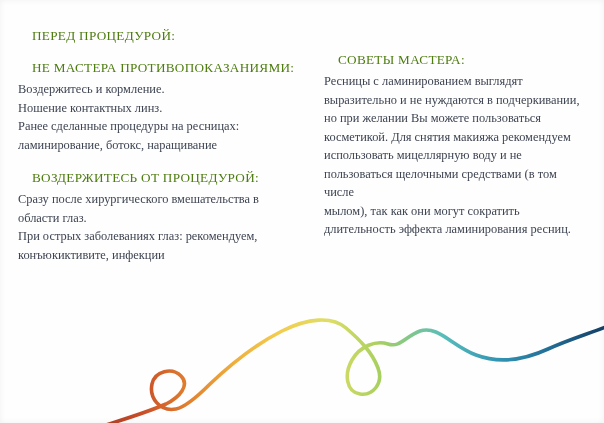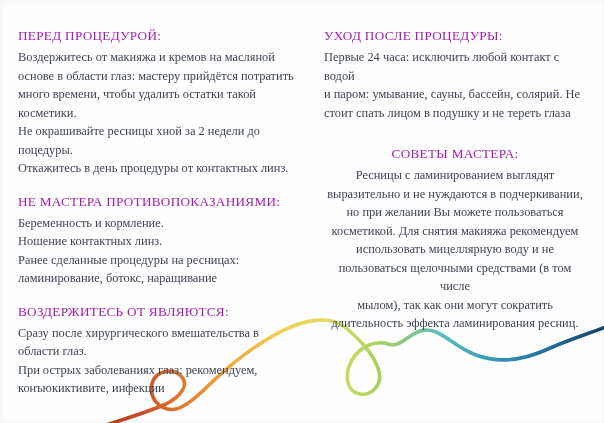--- a/index.html
+++ b/index.html
@@ -19,27 +19,27 @@
     position: relative;
     display: flex;
     padding: 28px 18px 0 18px;
     gap: 14px;
     z-index: 2;
   }
   .col { box-sizing: border-box; }
   .col-left  { width: 292px; }
   .col-right { width: 262px; }
   .section { margin: 0 0 16px 0; }
-  .section.gap-lg { margin-top: 24px; text-align: center; }
+  .section.gap-lg { margin-top: 24px; }
   .section h2 {
-    margin: 0 0 4px 0;
+    margin: 0 0 4px 14px;
     font-size: 13.2px;
     font-weight: normal;
     letter-spacing: 0.3px;
-    color: #a21caf;
+    color: #4d7c0f;
     line-height: 16px;
   }
   .section p {
     margin: 0;
     font-size: 12.4px;
     color: #3e4452;
     line-height: 18.5px;
     white-space: pre-line;
   }
   .squiggle-wrap {
@@ -52,51 +52,38 @@
 </head>
 <body>
 
 <div class="page">
 
   <div class="columns">
 
     <div class="col col-left">
       <div class="section">
         <h2>ПЕРЕД ПРОЦЕДУРОЙ:</h2>
-        <p>Воздержитесь от макияжа и кремов на масляной
-основе в области глаз: мастеру прийдётся потратить
-много времени, чтобы удалить остатки такой
-косметики.
-Не окрашивайте ресницы хной за 2 недели до
-поцедуры.
-Откажитесь в день процедуры от контактных линз.</p>
       </div>
       <div class="section">
         <h2>НЕ МАСТЕРА ПРОТИВОПОКАЗАНИЯМИ:</h2>
-        <p>Беременность и кормление.
+        <p>Воздержитесь и кормление.
 Ношение контактных линз.
 Ранее сделанные процедуры на ресницах:
 ламинирование, ботокс, наращивание</p>
       </div>
       <div class="section">
-        <h2>ВОЗДЕРЖИТЕСЬ ОТ ЯВЛЯЮТСЯ:</h2>
+        <h2>ВОЗДЕРЖИТЕСЬ ОТ ПРОЦЕДУРОЙ:</h2>
         <p>Сразу после хирургического вмешательства в
 области глаз.
 При острых заболеваниях глаз: рекомендуем,
 конъюкиктивите, инфекции</p>
       </div>
     </div>
 
     <div class="col col-right">
-      <div class="section">
-        <h2>УХОД ПОСЛЕ ПРОЦЕДУРЫ:</h2>
-        <p>Первые 24 часа: исключить любой контакт с водой
-и паром: умывание, сауны, бассейн, солярий. Не
-стоит спать лицом в подушку и не тереть глаза</p>
-      </div>
       <div class="section gap-lg">
         <h2>СОВЕТЫ МАСТЕРА:</h2>
         <p>Ресницы с ламинированием выглядят
 выразительно и не нуждаются в подчеркивании,
 но при желании Вы можете пользоваться
 косметикой. Для снятия макияжа рекомендуем
 использовать мицеллярную воду и не
 пользоваться щелочными средствами (в том числе
 мылом), так как они могут сократить
 длительность эффекта ламинирования ресниц.</p>

